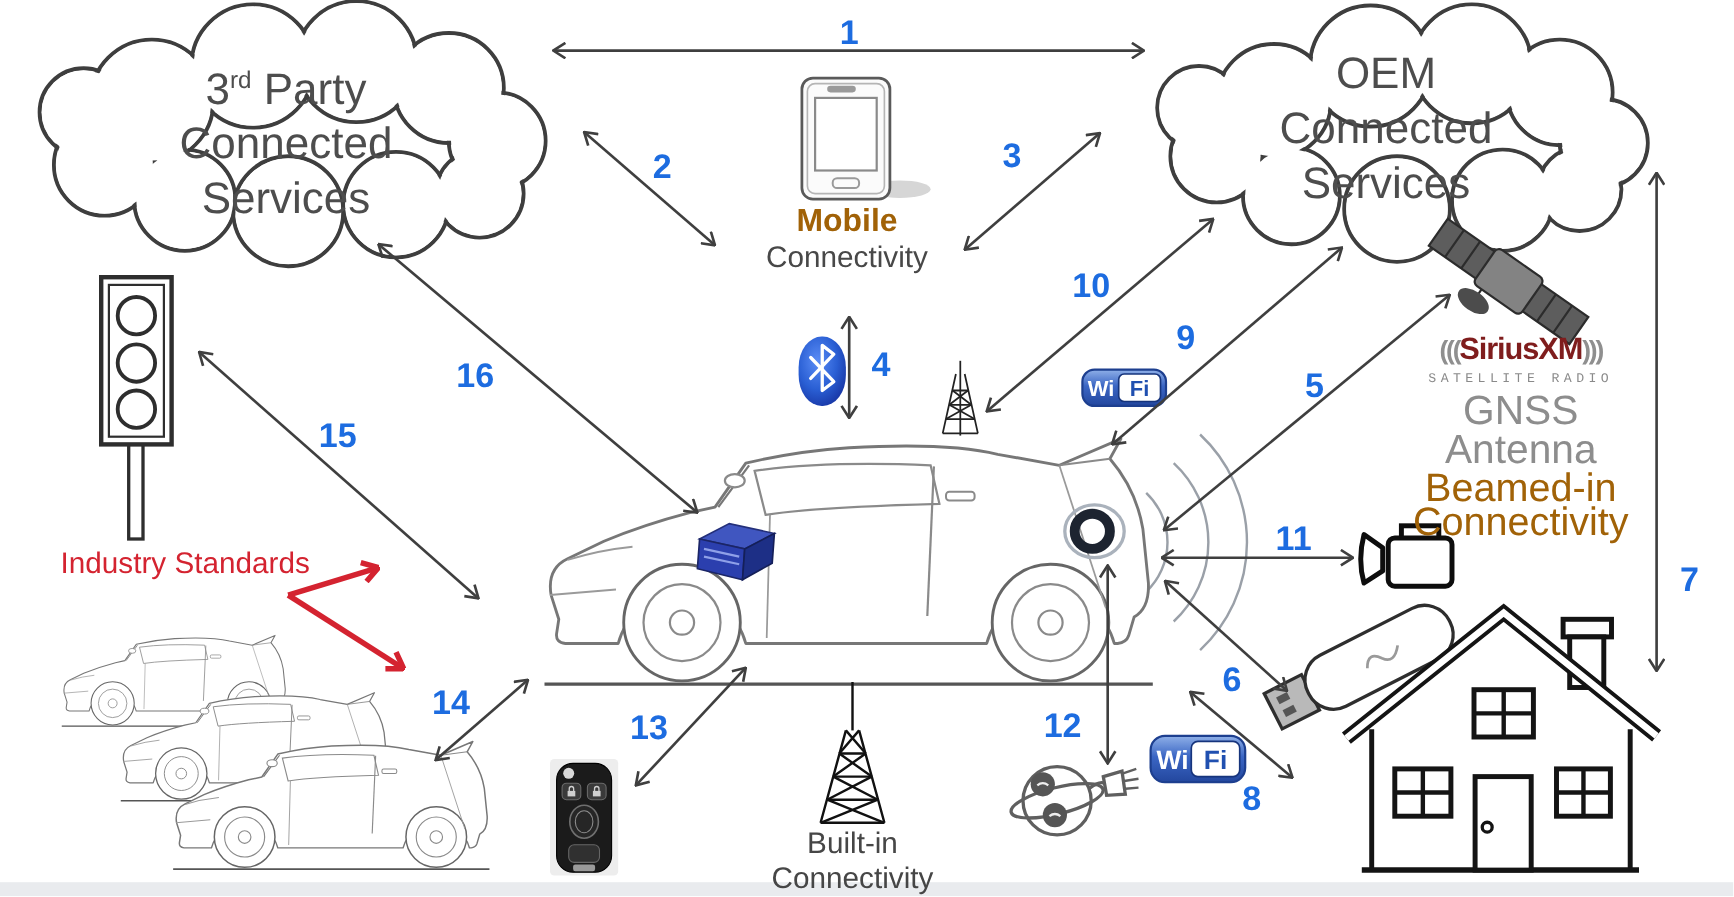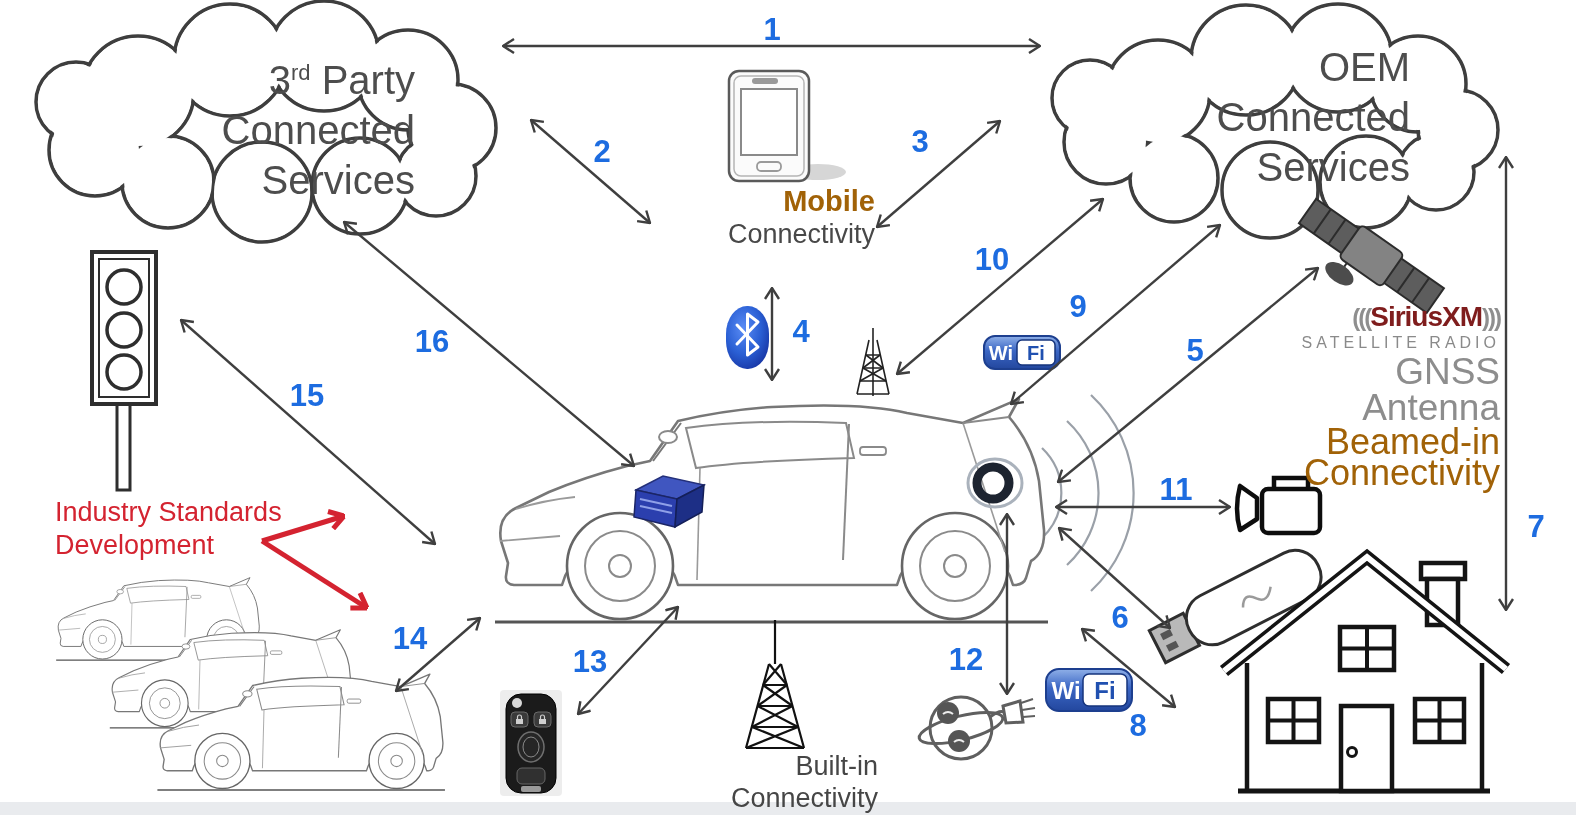--- a/index.html
+++ b/index.html
@@ -1,29 +1,29 @@
 <!DOCTYPE html>
 <html><head>
 <meta charset="utf-8">
 <style>
   html,body{margin:0;padding:0;background:#fff;}
   .stage{position:relative;width:1576px;height:815px;background:#fff;overflow:hidden;
          font-family:"Liberation Sans",sans-serif;}
   .stage svg.art{position:absolute;left:0;top:0;}
   .num{position:absolute;transform:translate(-50%,-50%);font-weight:bold;font-size:31px;
        color:#1d6ce0;white-space:nowrap;}
-  .lbl{position:absolute;text-align:right;color:#454545;}
+  .lbl{position:absolute;text-align:center;color:#454545;}
   .cloud-text{font-size:40px;line-height:50px;color:#4d4d4d;}
   .cloud-text sup{font-size:55%;}
   .mob-title{font-size:29px;font-weight:bold;color:#a16207;line-height:34px;}
   .mob-sub{font-size:27px;color:#484848;line-height:32px;}
   .sx-line{line-height:30px;white-space:nowrap;}
   .sx-paren{font-size:24px;color:#8f8f8f;letter-spacing:-2px;font-weight:bold;}
   .sx-name{font-size:28px;font-weight:bold;color:#7f1d1d;letter-spacing:-1px;}
-  .sx-tag{font-size:16px;letter-spacing:4px;color:#8a8a8a;line-height:14px;}
+  .sx-tag{font-size:12px;letter-spacing:4px;color:#8a8a8a;line-height:14px;font-family:Liberation Mono, monospace;}
   .gnss-title{font-size:37px;color:#8d8d8d;line-height:36px;margin-top:4px;}
   .gnss-sub{font-size:36px;color:#a16207;line-height:31px;}
   .bi-sub{font-size:27px;color:#464646;line-height:32px;}
   .industry{font-size:27px;line-height:33px;color:#d42330;text-align:left;}
   .wifi-wi{font:bold 20px "Liberation Sans",sans-serif;fill:#ffffff;text-anchor:middle;}
   .wifi-fi{font:bold 20px "Liberation Sans",sans-serif;fill:#2050b0;text-anchor:middle;}
   .wifi-wi2{font:bold 24px "Liberation Sans",sans-serif;fill:#ffffff;text-anchor:middle;}
   .wifi-fi2{font:bold 24px "Liberation Sans",sans-serif;fill:#2050b0;text-anchor:middle;}
 </style>
 </head>
@@ -329,21 +329,20 @@
   <div class="gnss-sub">Connectivity</div>
 </div>
 
 <div class="lbl" style="left:672px;top:750px;width:206px">
   <div class="bi-sub">Built-in</div>
   <div class="bi-sub">Connectivity</div>
 </div>
 
 <div class="lbl industry" style="left:55px;top:496px;width:280px">
   <div>Industry Standards</div>
-  <div>Development</div>
 </div>
 
 <span class="num" style="left:772px;top:30px">1</span>
 <span class="num" style="left:602px;top:152px">2</span>
 <span class="num" style="left:920px;top:142px">3</span>
 <span class="num" style="left:801px;top:332px">4</span>
 <span class="num" style="left:1195px;top:351px">5</span>
 <span class="num" style="left:1120px;top:618px">6</span>
 <span class="num" style="left:1536px;top:527px">7</span>
 <span class="num" style="left:1138px;top:726px">8</span>

